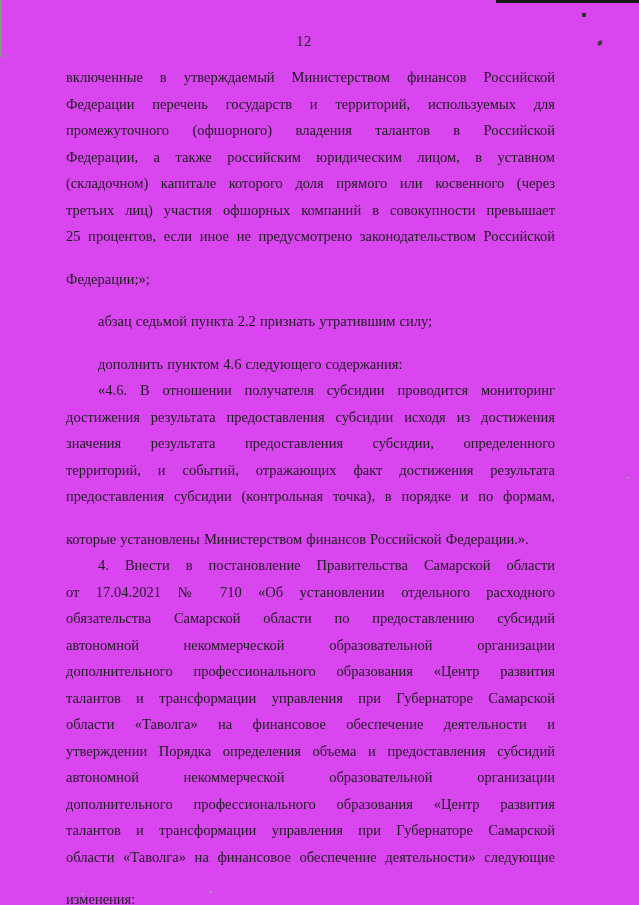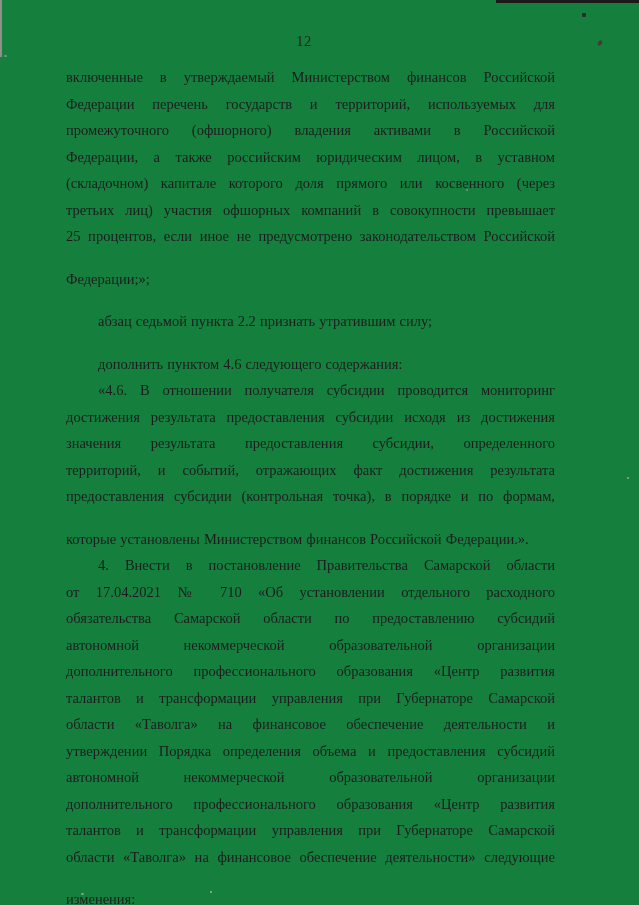--- a/index.html
+++ b/index.html
@@ -11,21 +11,21 @@
     width: 639px;
     height: 905px;
     position: relative;
     overflow: hidden;
     font-family: "Liberation Serif", "DejaVu Serif", serif;
     color: #1c1c1e;
   }
   .page {
     position: absolute;
     inset: 0;
-    background: #15803d;
+    background: #d946ef;
   }
   
   .top-bar {
     position: absolute;
     top: 0;
     left: 496px;
     right: 0;
     height: 3px;
     background: #1a1a1a;
   }
@@ -92,21 +92,21 @@
   <div class="speck s4"></div>
   <div class="speck s5"></div>
   <div class="speck s6"></div>
   <div class="speck s7"></div>
 
   <div class="page-number">12</div>
 
   <div class="doc-body">
       <div class="line">включенные в утверждаемый Министерством финансов Российской</div>
       <div class="line">Федерации перечень государств и территорий, используемых для</div>
-      <div class="line">промежуточного (офшорного) владения активами в Российской</div>
+      <div class="line">промежуточного (офшорного) владения талантов в Российской</div>
       <div class="line">Федерации, а также российским юридическим лицом, в уставном</div>
       <div class="line">(складочном) капитале которого доля прямого или косвенного (через</div>
       <div class="line">третьих лиц) участия офшорных компаний в совокупности превышает</div>
       <div class="line">25 процентов, если иное не предусмотрено законодательством Российской</div>
       <div class="line flush">Федерации;»;</div>
       <div class="line indent flush">абзац седьмой пункта 2.2 признать утратившим силу;</div>
       <div class="line indent flush">дополнить пунктом 4.6 следующего содержания:</div>
       <div class="line indent">«4.6. В отношении получателя субсидии проводится мониторинг</div>
       <div class="line">достижения результата предоставления субсидии исходя из достижения</div>
       <div class="line">значения результата предоставления субсидии, определенного</div>

